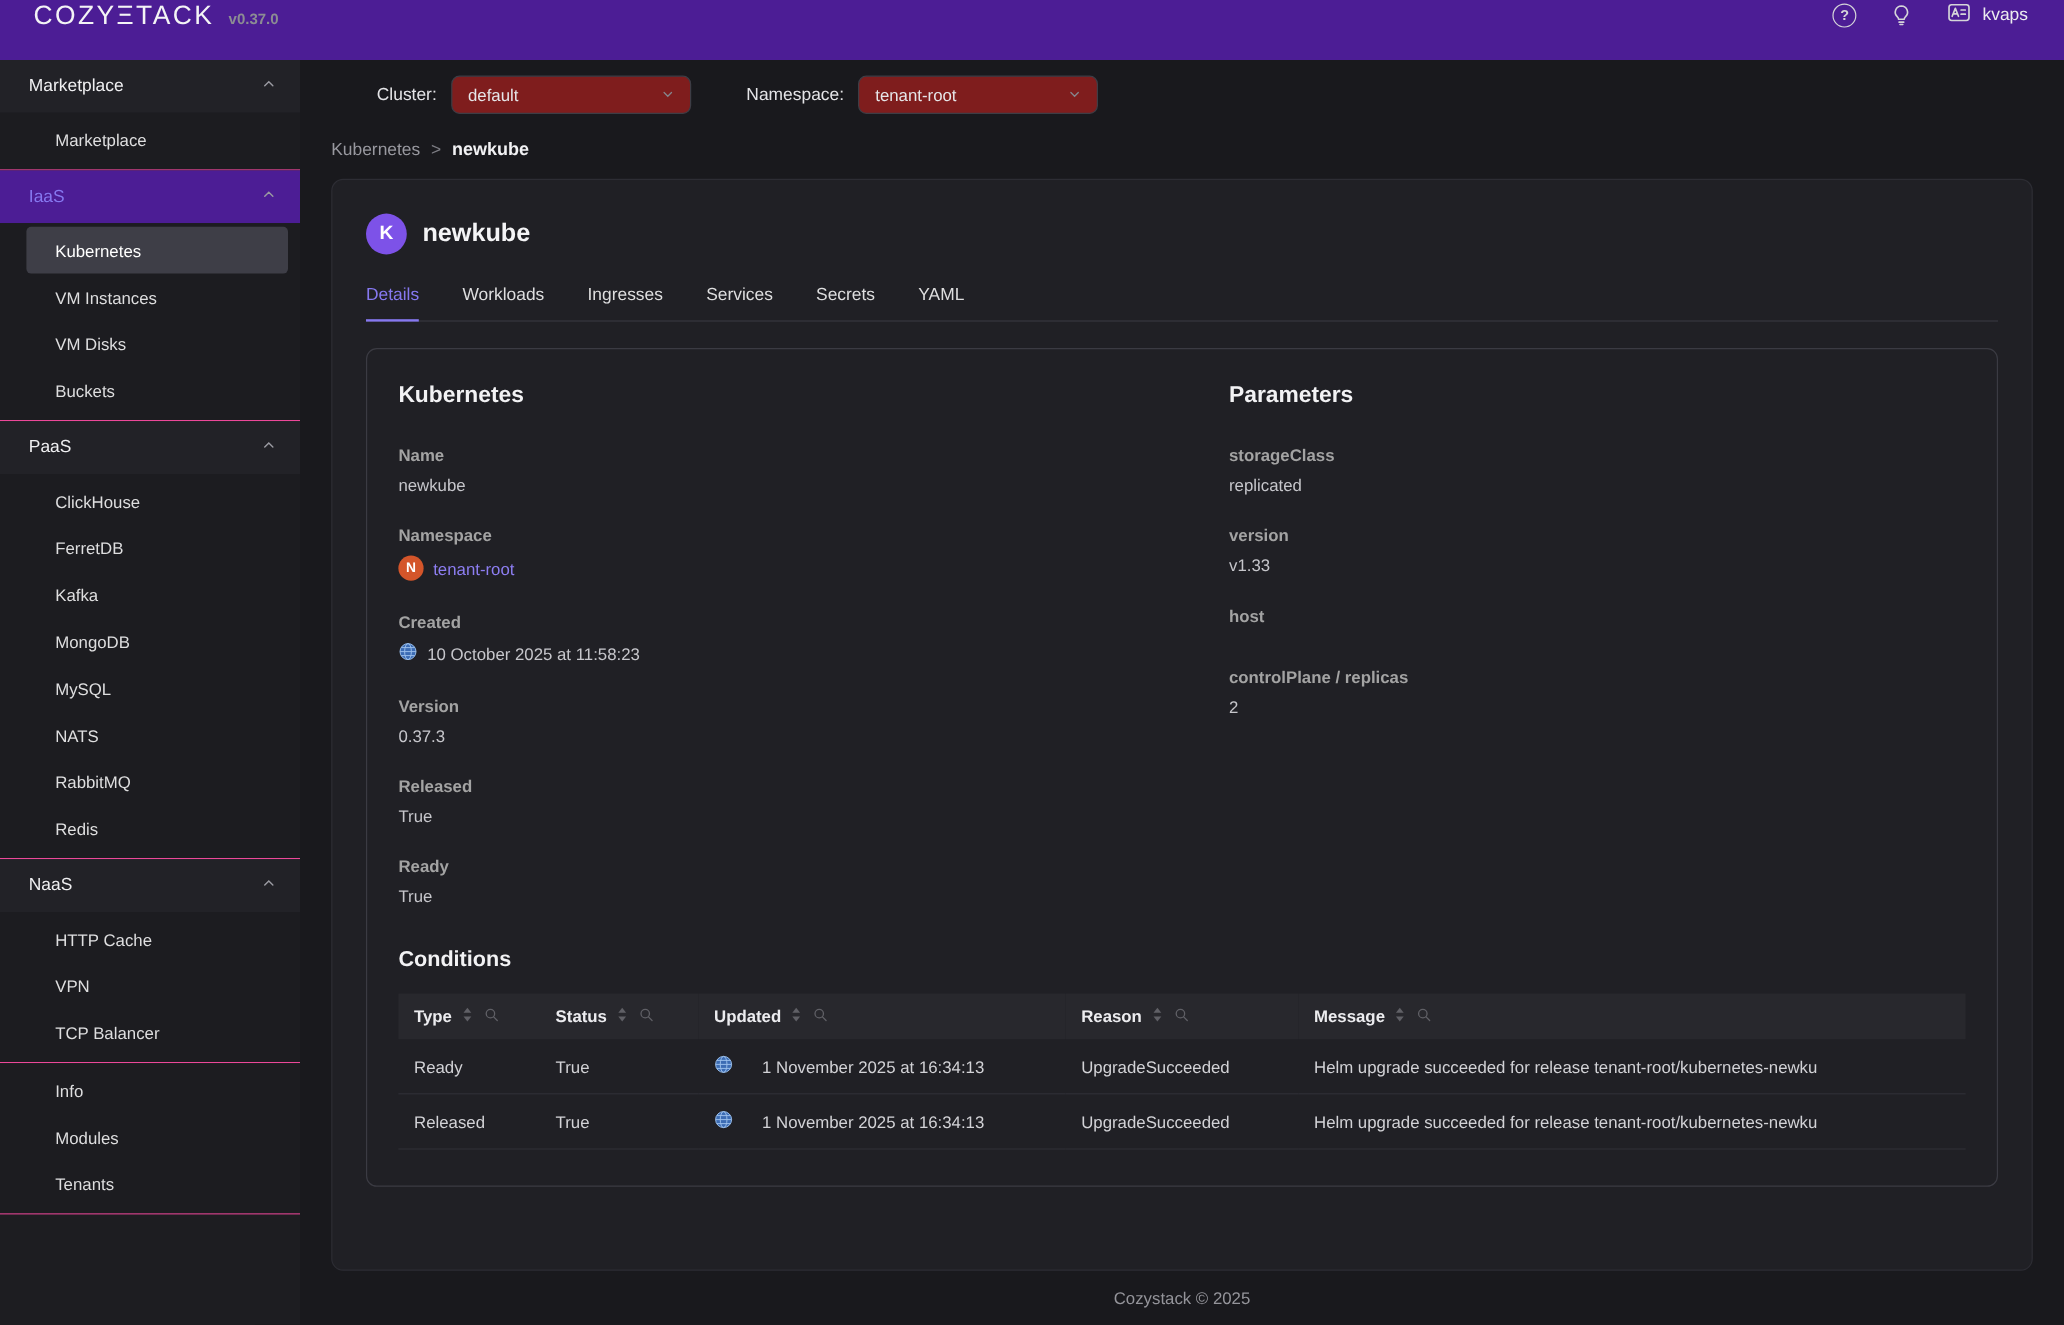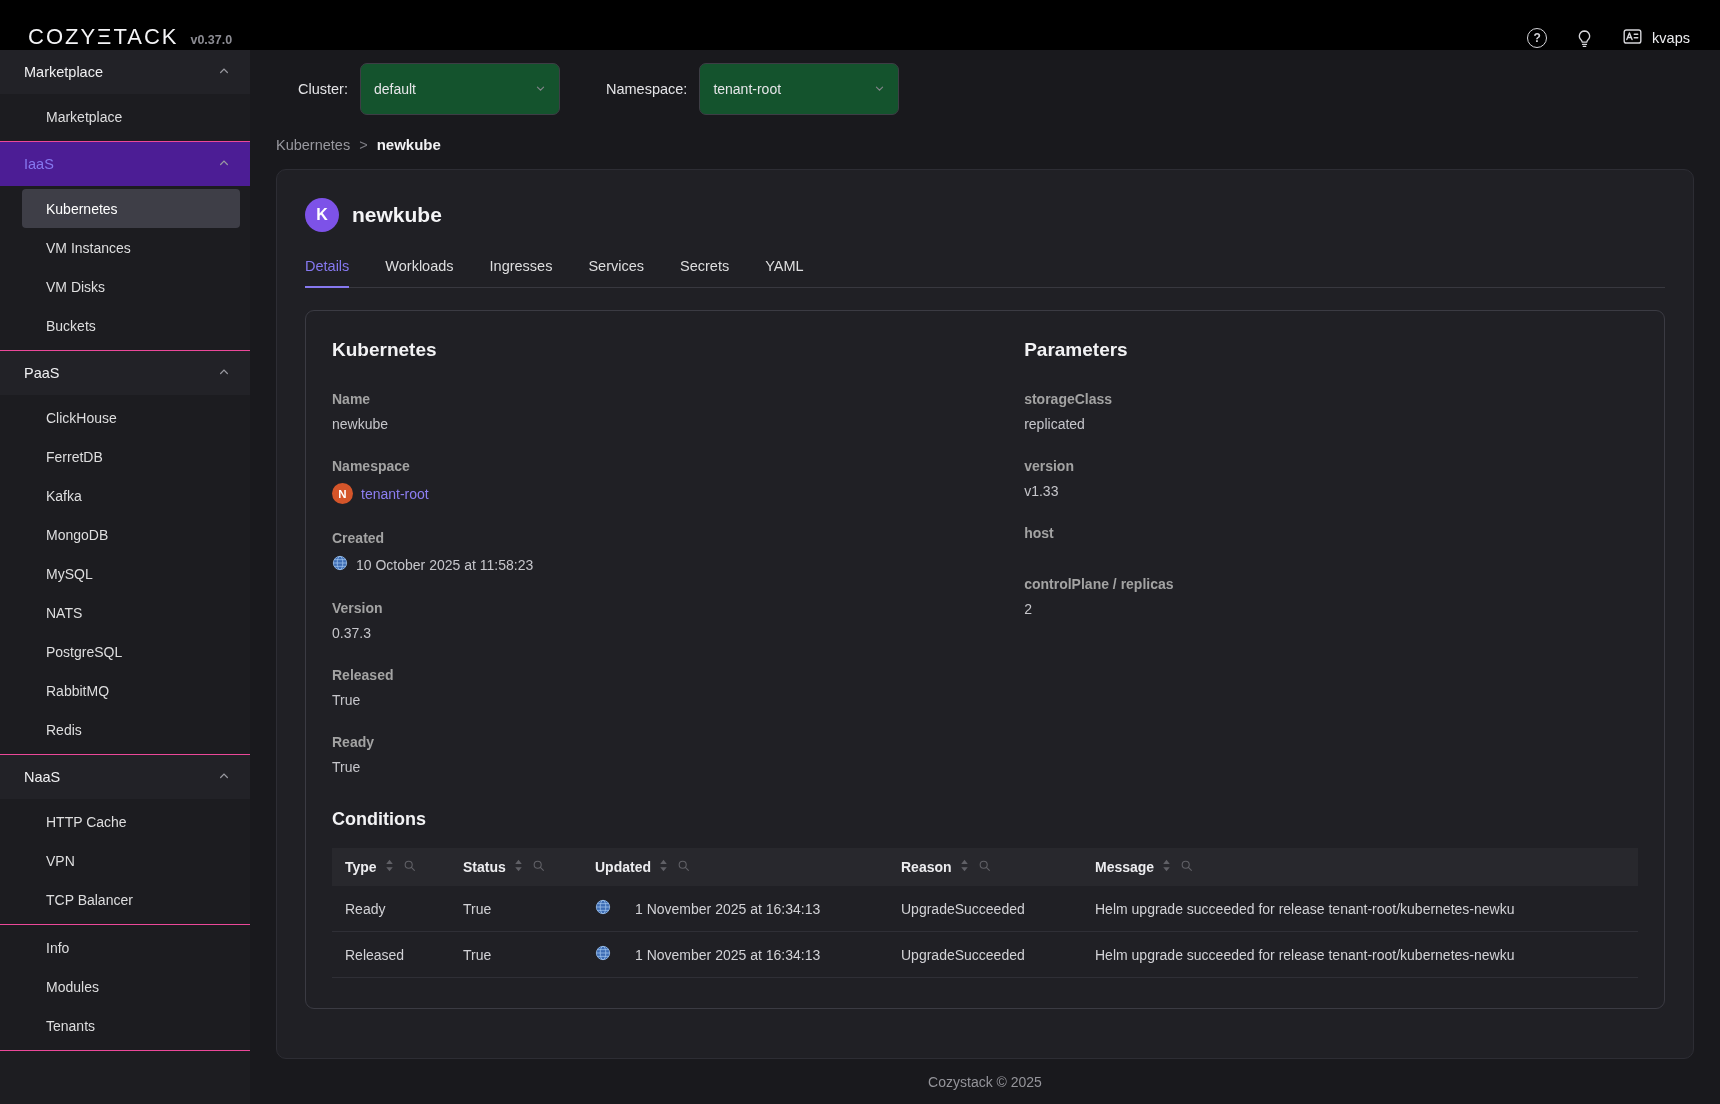--- a/index.html
+++ b/index.html
@@ -6,21 +6,21 @@
   html, body { width: 1720px; height: 1104px; }
   body {
     background: #19191d;
     color: #e8e8ea;
     font-family: "Liberation Sans", sans-serif;
     font-size: 14px;
     overflow: hidden;
   }
 
   
-  .topbar { height: 50px; background: #000000; display: flex; align-items: flex-end; justify-content: space-between; padding: 0 30px 0 28px; }
+  .topbar { height: 50px; background: #4c1d95; display: flex; align-items: flex-start; justify-content: space-between; padding: 0 30px 0 28px; }
   .brand { display: flex; align-items: baseline; gap: 12px; }
   .brand-logo { font-size: 22px; letter-spacing: 2px; color: #f4f4f6; font-weight: 500; }
   .brand-version { font-size: 12.5px; color: #8c8c93; font-weight: 700; }
   .topbar-right { display: flex; align-items: center; gap: 28px; }
   .icon-btn { display: flex; align-items: center; justify-content: center; cursor: pointer; }
   .help-circle { width: 20px; height: 20px; border: 1.6px solid #d5d5d9; border-radius: 50%; color: #d5d5d9; font-size: 12px; font-weight: 700; display: flex; align-items: center; justify-content: center; }
   .user-chip { display: flex; align-items: center; gap: 9px; color: #ececef; font-size: 14.5px; cursor: pointer; }
 
   
   .layout { display: flex; height: 1054px; }
@@ -32,23 +32,23 @@
   .side-section.active .section-head { background: #4c1d95; }
   .side-section.active .section-label { color: #8678f0; }
   .section-items { padding: 3px 0 5px; background: #1c1c20; }
   .side-item { height: 39px; display: flex; align-items: center; margin: 0 10px 0 22px; padding-left: 24px; border-radius: 4px; color: #dededf; font-size: 14px; cursor: pointer; }
   .side-item.selected { background: #3e3e47; color: #ffffff; }
 
   
   .main { flex: 1; display: flex; flex-direction: column; padding: 0 26px; min-width: 0; }
 
   .toolbar { display: flex; align-items: center; padding: 13px 0 12px 22px; gap: 10px; }
-  .toolbar-label { font-size: 14.5px; color: #e4e4e7; margin-right: 2px; }
+  .toolbar-label { font-size: 14.5px; color: #e4e4e7; margin-right: 2px; margin-left: 16px; }
   .ns-label { margin-left: 36px; }
-  .select { width: 200px; height: 52px; background: #14532d; border: 1px solid #3d3d45; border-radius: 7px; display: flex; align-items: center; justify-content: space-between; padding: 0 13px; cursor: pointer; }
+  .select { width: 200px; height: 32px; background: #7f1d1d; border: 1px solid #3d3d45; border-radius: 7px; display: flex; align-items: center; justify-content: space-between; padding: 0 13px; cursor: pointer; }
   .select-value { font-size: 14px; color: #e6e6e9; }
 
   .breadcrumb { display: flex; align-items: center; gap: 9px; padding: 9px 0 16px; font-size: 14.5px; }
   .crumb { color: #98989f; cursor: pointer; }
   .crumb-sep { color: #7c7c83; }
   .crumb-current { color: #f2f2f4; font-weight: 700; font-size: 15px; }
 
   
   .card { flex: 1; background: #202025; border: 1px solid #2d2d34; border-radius: 10px; padding: 28px; min-height: 0; overflow: hidden; }
   .card-title-row { display: flex; align-items: center; gap: 13px; }
@@ -170,23 +170,20 @@
             <span>Kafka</span>
           </div>
         <div class="side-item">
             <span>MongoDB</span>
           </div>
         <div class="side-item">
             <span>MySQL</span>
           </div>
         <div class="side-item">
             <span>NATS</span>
-          </div>
-        <div class="side-item">
-            <span>PostgreSQL</span>
           </div>
         <div class="side-item">
             <span>RabbitMQ</span>
           </div>
         <div class="side-item">
             <span>Redis</span>
           </div>
       </div>
     </div>
 

